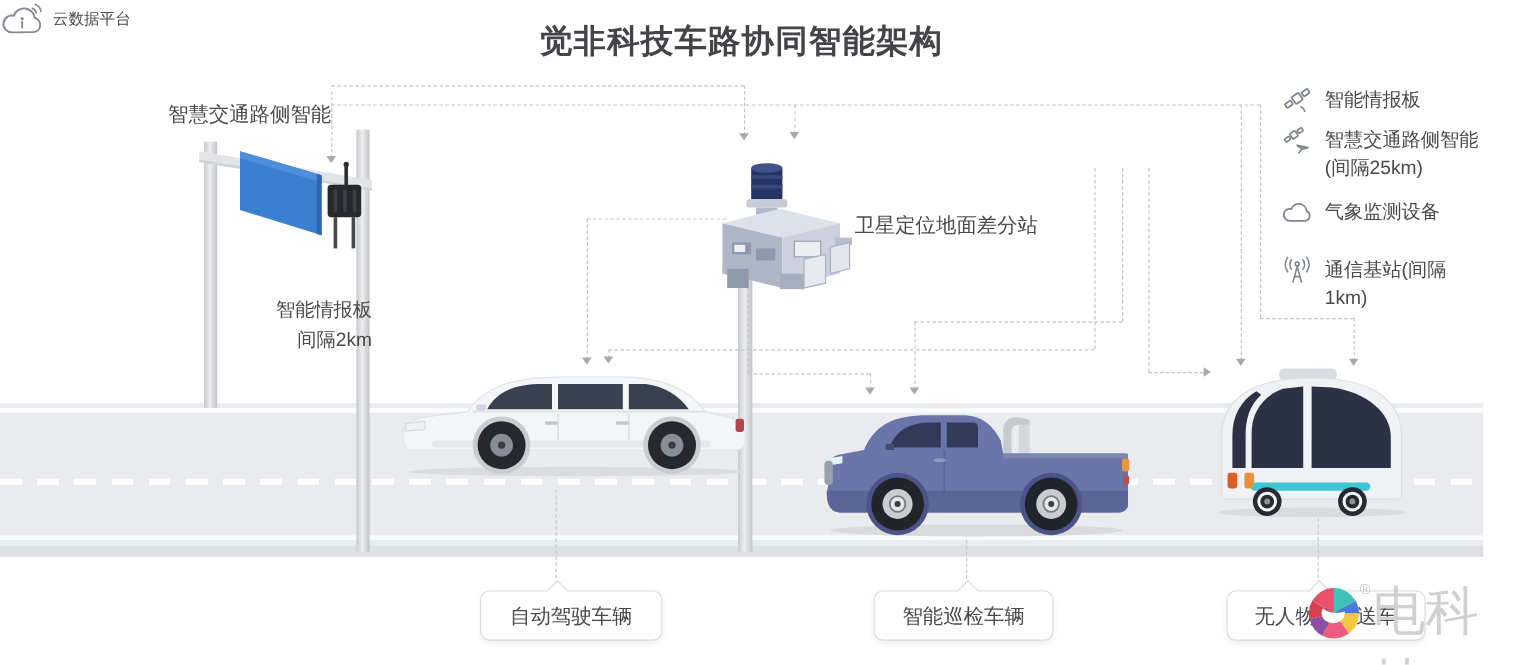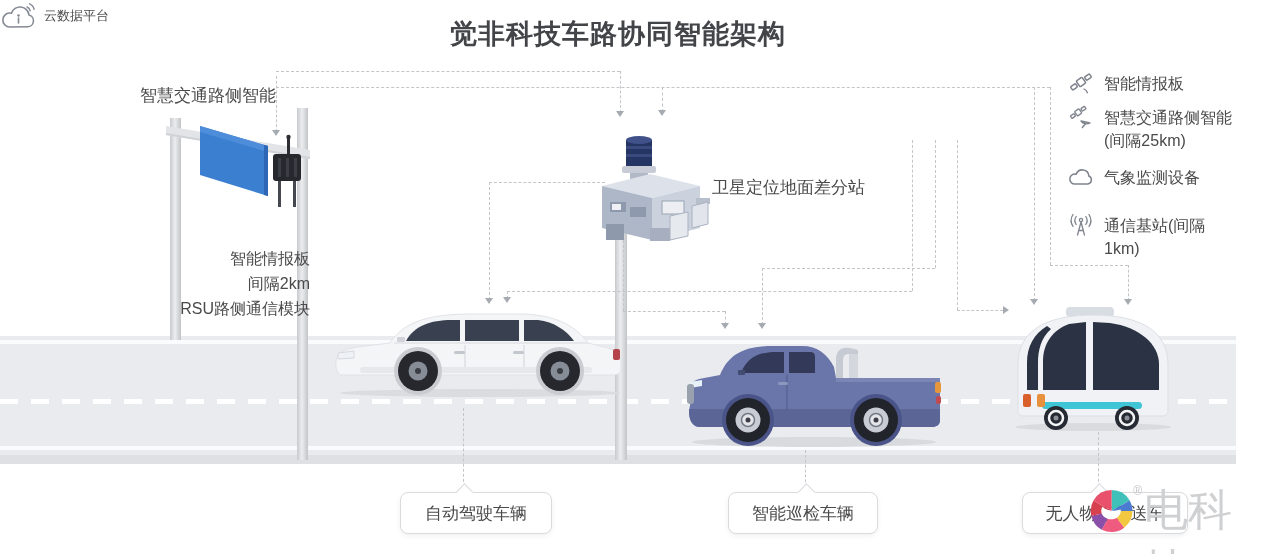--- a/index.html
+++ b/index.html
@@ -137,21 +137,20 @@
     <rect x="14" y="96" width="18" height="16" fill="#8f99ac"></rect>
     <rect x="58" y="100" width="20" height="13" fill="#a6aebf"></rect>
     <polygon points="78,88 96,84 96,108 78,112" fill="#e6e9ee" stroke="#aab2c0"></polygon>
   </svg>
 
   <div id="title" class="t">觉非科技车路协同智能架构</div>
   <div id="roadside-heading" class="t">智慧交通路侧智能</div>
   <div id="roadside-labels" class="t">
     <div>智能情报板</div>
     <div>间隔2km</div>
-    <div>RSU路侧通信模块</div>
   </div>
   <div id="device-label" class="t">卫星定位地面差分站</div>
 
   <div id="cloud-row">
     <svg width="36" height="32" viewBox="0 0 36 32">
       <path d="M10 27a7 7 0 1 1 1.5-13.8A9 9 0 0 1 29 15a6 6 0 0 1-1.4 11.8Z" fill="#fff" stroke="#858a93" stroke-width="1.6" stroke-linejoin="round"></path>
       <circle cx="18.5" cy="15.5" r="1.3" fill="#858a93"></circle>
       <path d="M18.5 18v5" stroke="#858a93" stroke-width="1.6" stroke-linecap="round"></path>
       <path d="M27 7q2.6 1 3.2 3.8" fill="none" stroke="#858a93" stroke-width="1.4" stroke-linecap="round"></path>
       <path d="M29.5 3.8q3.8 1.4 4.6 5.6" fill="none" stroke="#858a93" stroke-width="1.4" stroke-linecap="round"></path>

